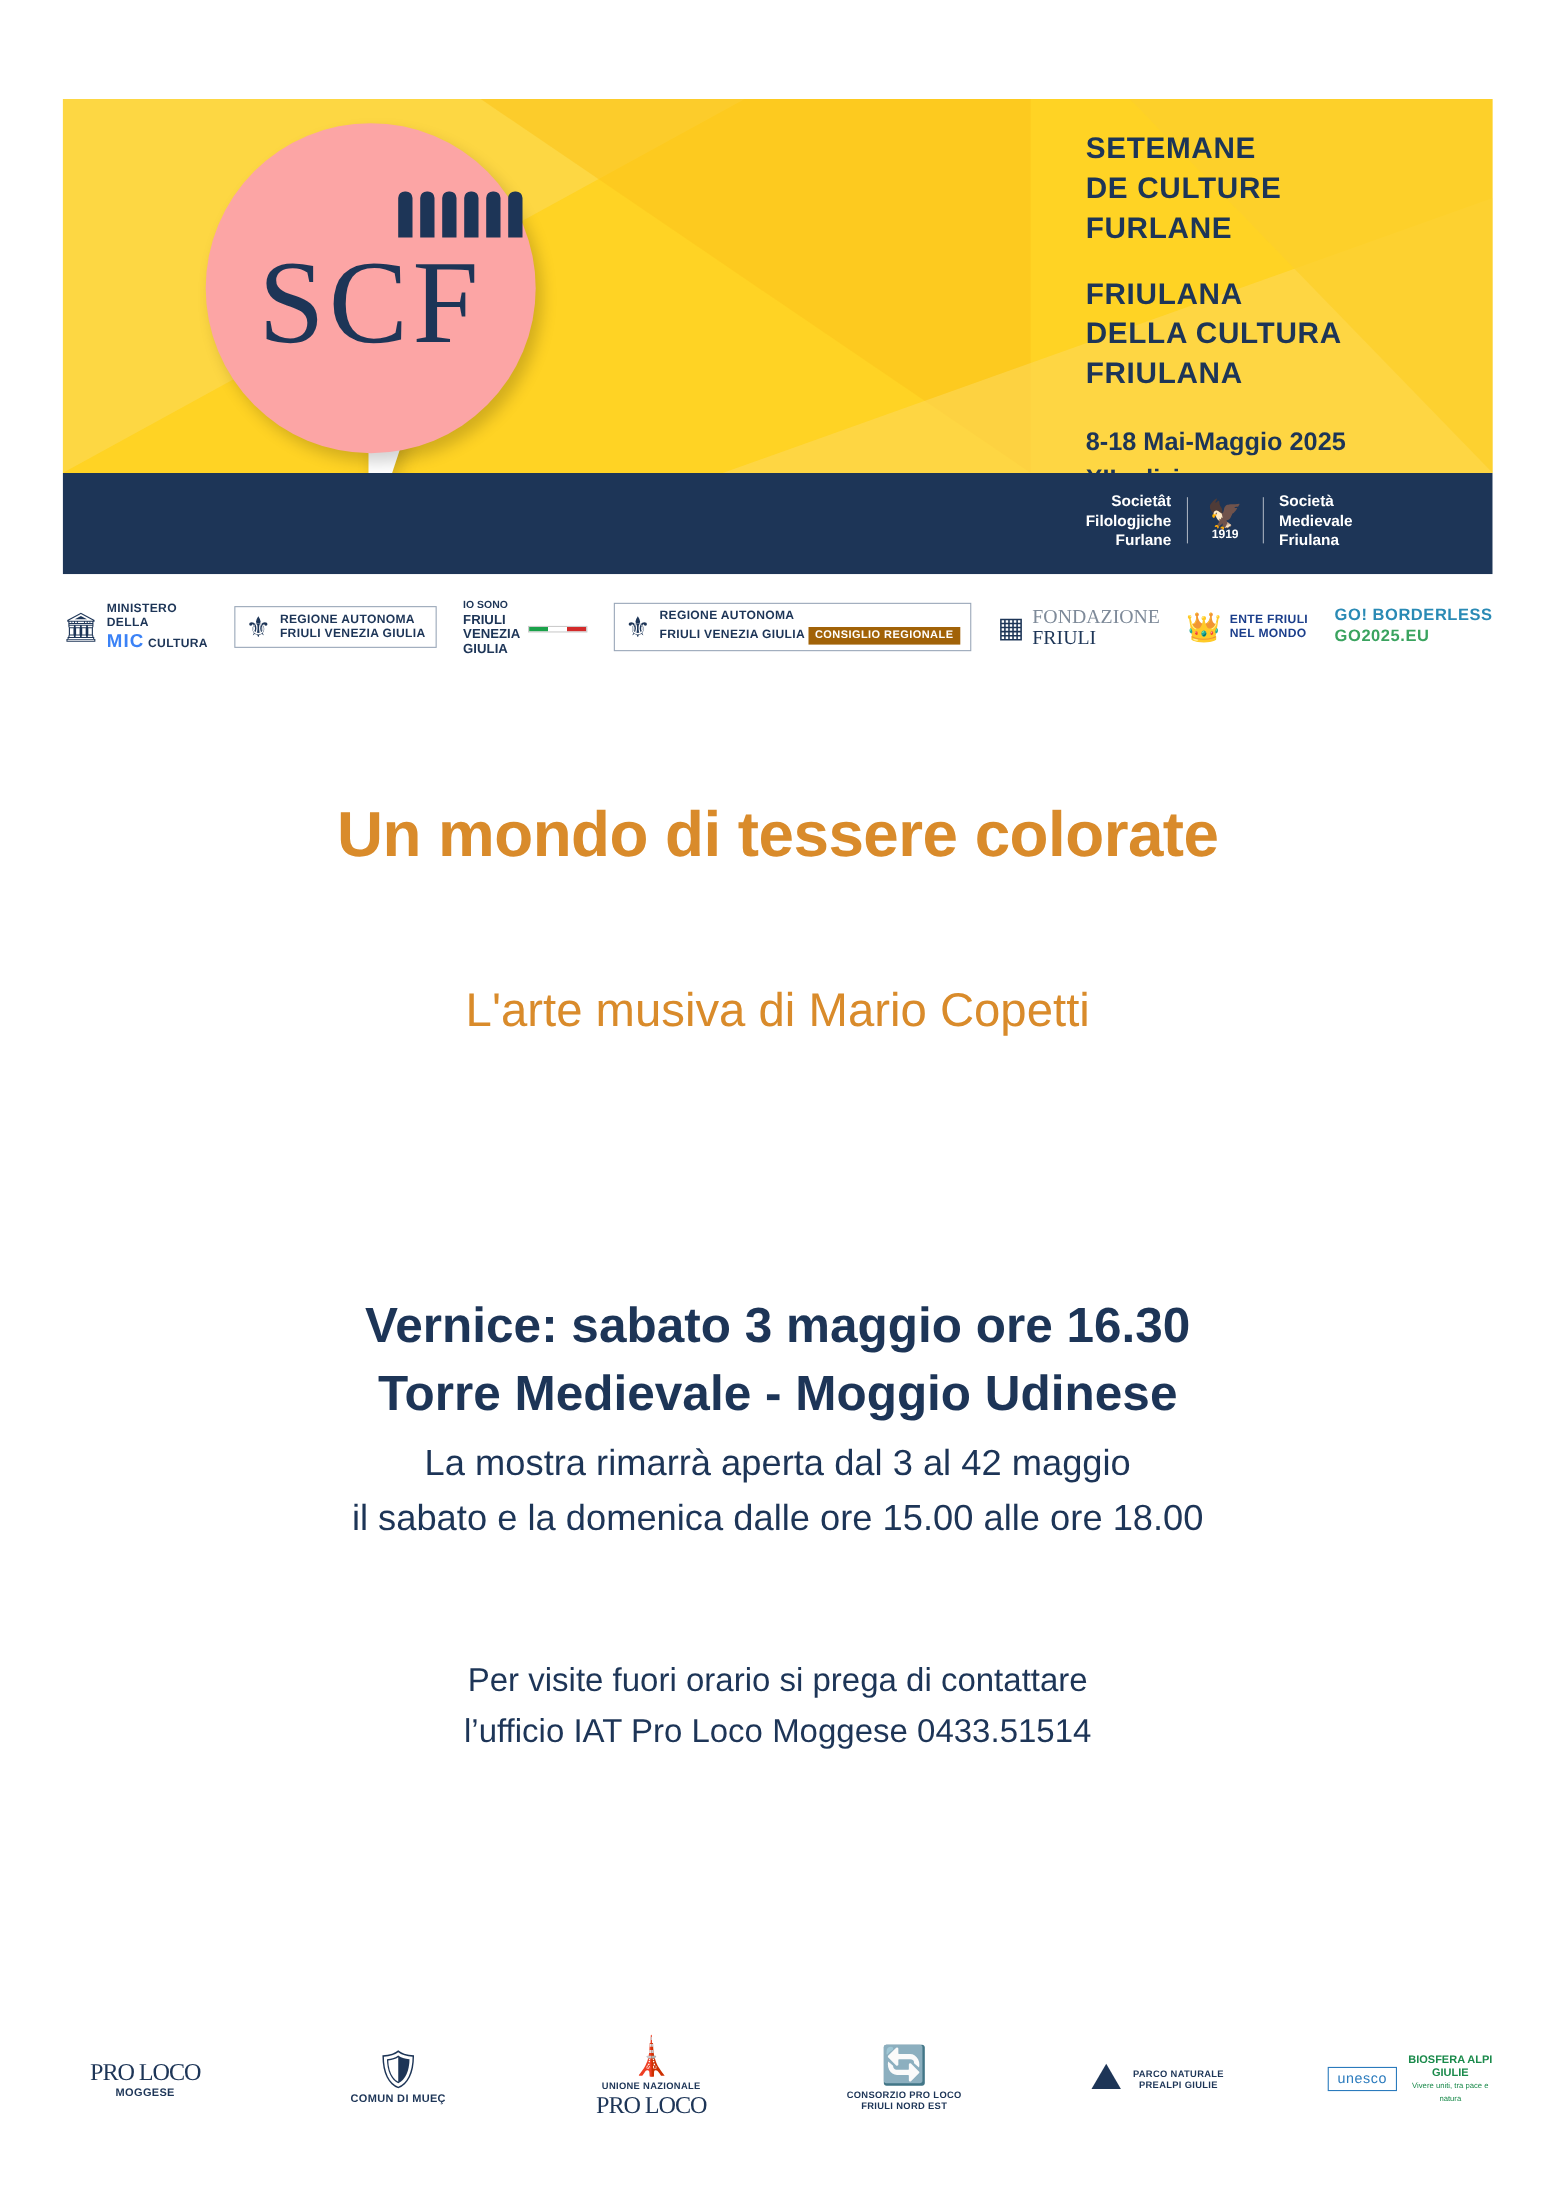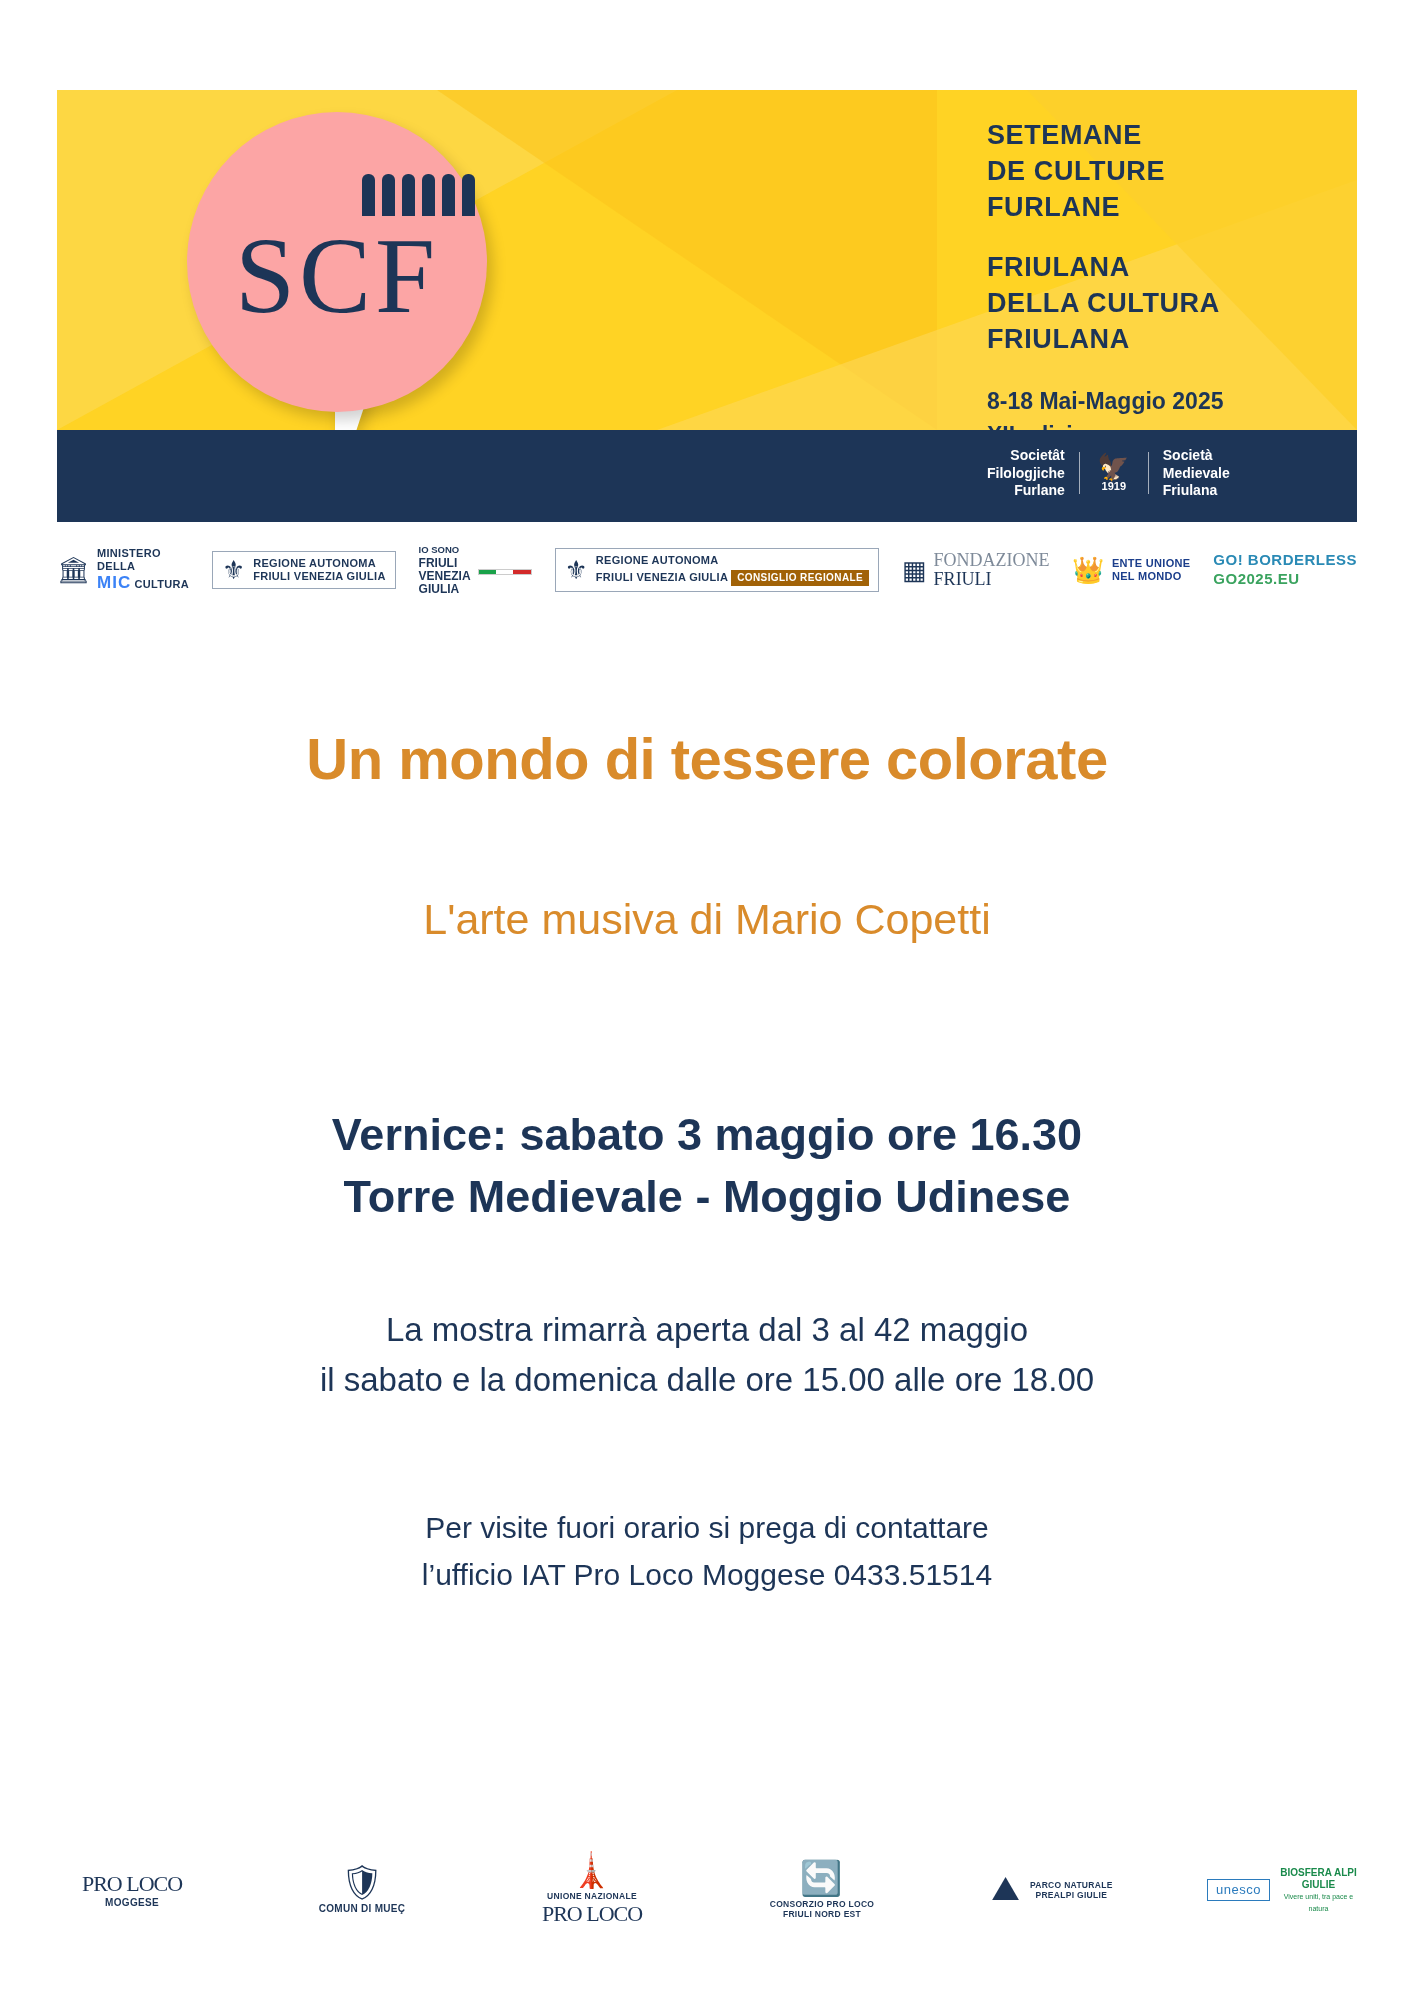--- a/index.html
+++ b/index.html
@@ -282,21 +282,21 @@
     position: absolute;
     left: 0; top: 895px;
     width: 1414px;
     text-align: center;
     font-size: 43px;
     font-weight: normal;
     color: #d98b2b;
   }
   .vernice {
     position: absolute;
-    left: 0; top: 1104px;
+    left: 0; top: 1174px;
     width: 1414px;
     text-align: center;
     font-size: 45px;
     font-weight: bold;
     color: #1d3557;
     line-height: 1.38;
   }
   .info-open {
     position: absolute;
     left: 0; top: 1305px;
@@ -473,21 +473,21 @@
       <span class="glyph">▦</span>
       <span class="fz">
         <span>FONDAZIONE</span><br>
         <b>FRIULI</b>
       </span>
     </div>
 
     <div class="sp sp-ente">
       <span class="glyph">👑</span>
       <span class="et">
-        <span>ENTE UNIONE</span><br>
+        <span>ENTE FRIULI</span><br>
         <span>NEL MONDO</span>
       </span>
     </div>
 
     <div class="sp sp-go">
       <span>
         <span class="g2">GO! BORDERLESS</span><br>
         <span>GO2025.EU</span>
       </span>
     </div>

